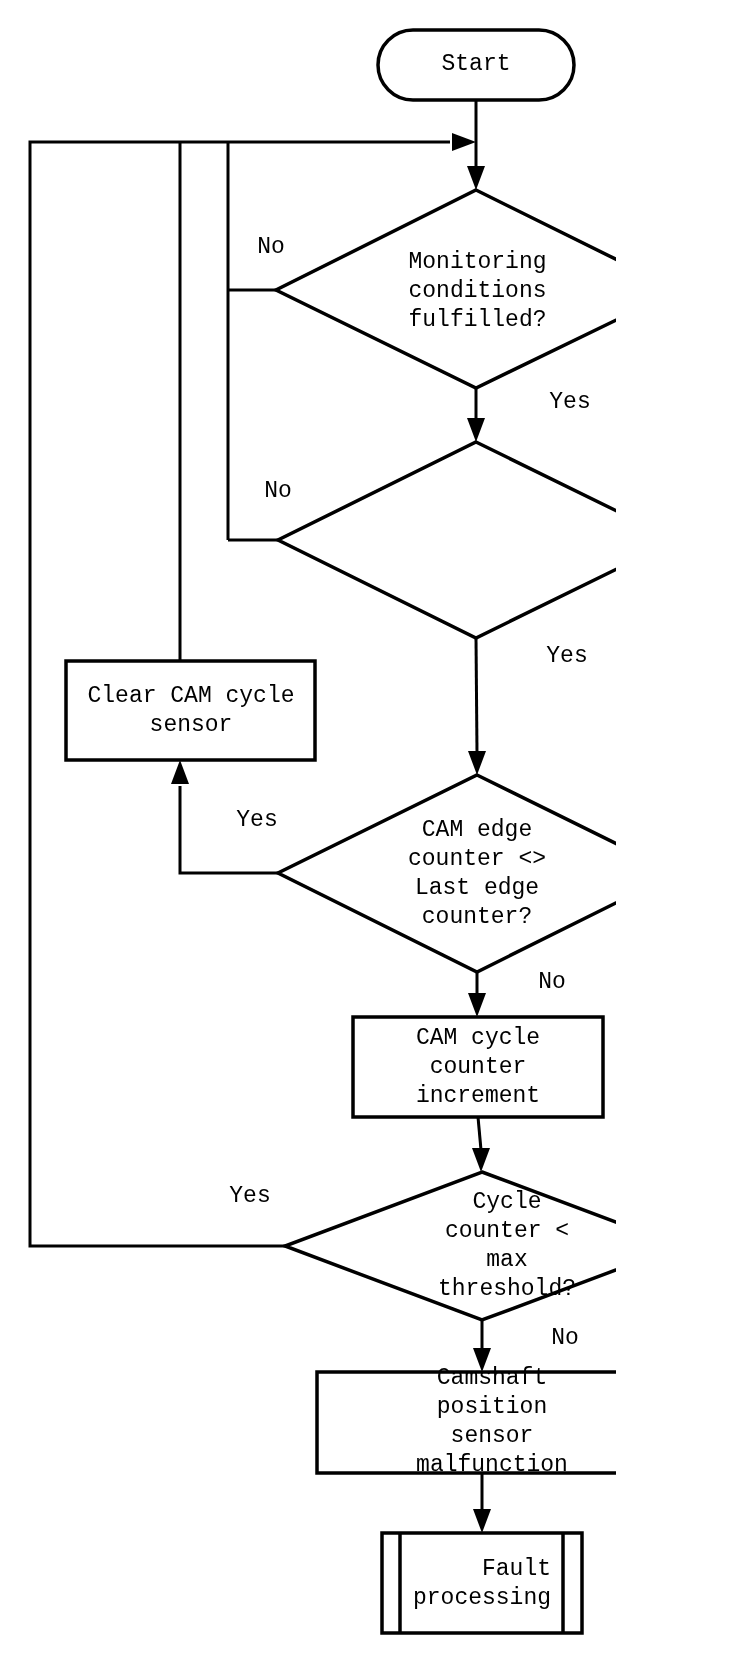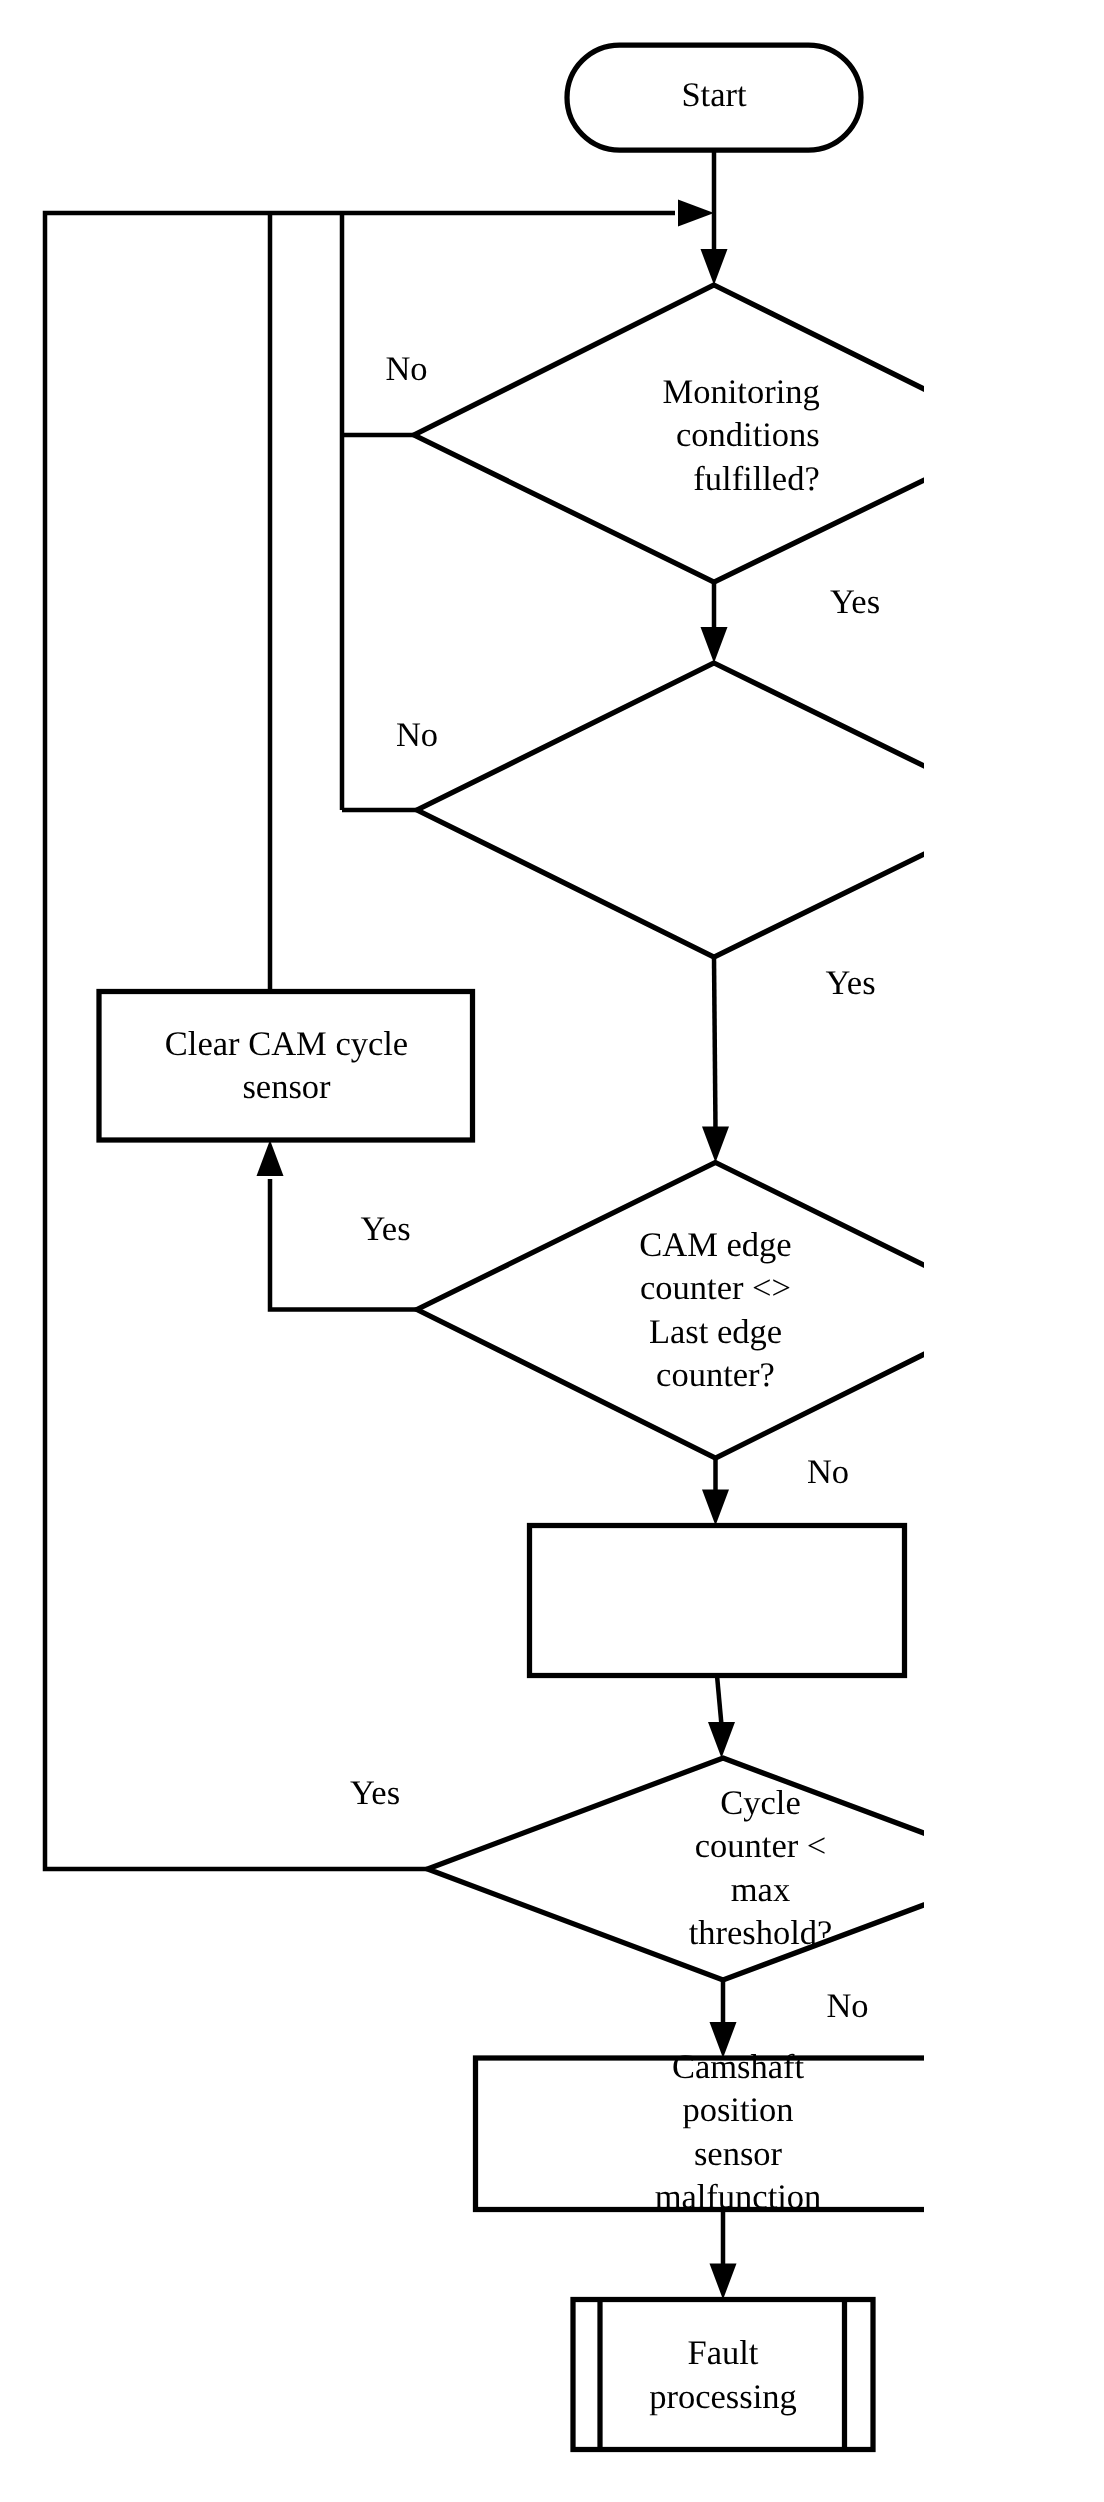--- a/index.html
+++ b/index.html
@@ -5,21 +5,21 @@
   html, body {
     margin: 0;
     padding: 0;
     background: #ffffff;
   }
   .canvas {
     position: relative;
     width: 616px;
     height: 1668px;
     background: #ffffff;
-    font-family: Liberation Serif, serif;
+    font-family: Liberation Mono, monospace;
     color: #000000;
     overflow: hidden;
     border-radius: 12px;
   }
   .canvas svg {
     position: absolute;
     left: 0;
     top: 0;
   }
   .lbl {
@@ -89,25 +89,27 @@
     <line class="shape" x1="400" y1="1533" x2="400" y2="1633"></line>
     <line class="shape" x1="563" y1="1533" x2="563" y2="1633"></line>
   </svg>
 
   <div class="lbl" style="left:476px; top:64px;">Start</div>
   <div class="lbl" style="left:477px; top:291px;text-align:right;">Monitoring conditions fulfilled?</div>
   <div class="lbl" style="left:191px; top:711px;">Clear CAM cycle
 sensor</div>
   <div class="lbl" style="left:477px; top:874px;">CAM edge counter &lt;&gt;
 Last edge counter?</div>
+  <div class="lbl" style="left:478px; top:1067px;">CAM cycle counter
+increment</div>
   <div class="lbl" style="left:482px; top:1246px;margin-left:25px;">Cycle counter &lt;
 max threshold?</div>
   <div class="lbl" style="left:492px; top:1422px;">Camshaft position sensor
 malfunction</div>
-  <div class="lbl" style="left:482px; top:1584px;">Fault
+  <div class="lbl" style="left:482px; top:1584px;text-align:right;">Fault
 processing</div>
 
   <div class="lbl" style="left:271px; top:247px;">No</div>
   <div class="lbl" style="left:570px; top:402px;">Yes</div>
   <div class="lbl" style="left:278px; top:491px;">No</div>
   <div class="lbl" style="left:567px; top:656px;">Yes</div>
   <div class="lbl" style="left:257px; top:820px;">Yes</div>
   <div class="lbl" style="left:552px; top:982px;">No</div>
   <div class="lbl" style="left:250px; top:1196px;">Yes</div>
   <div class="lbl" style="left:565px; top:1338px;">No</div>

